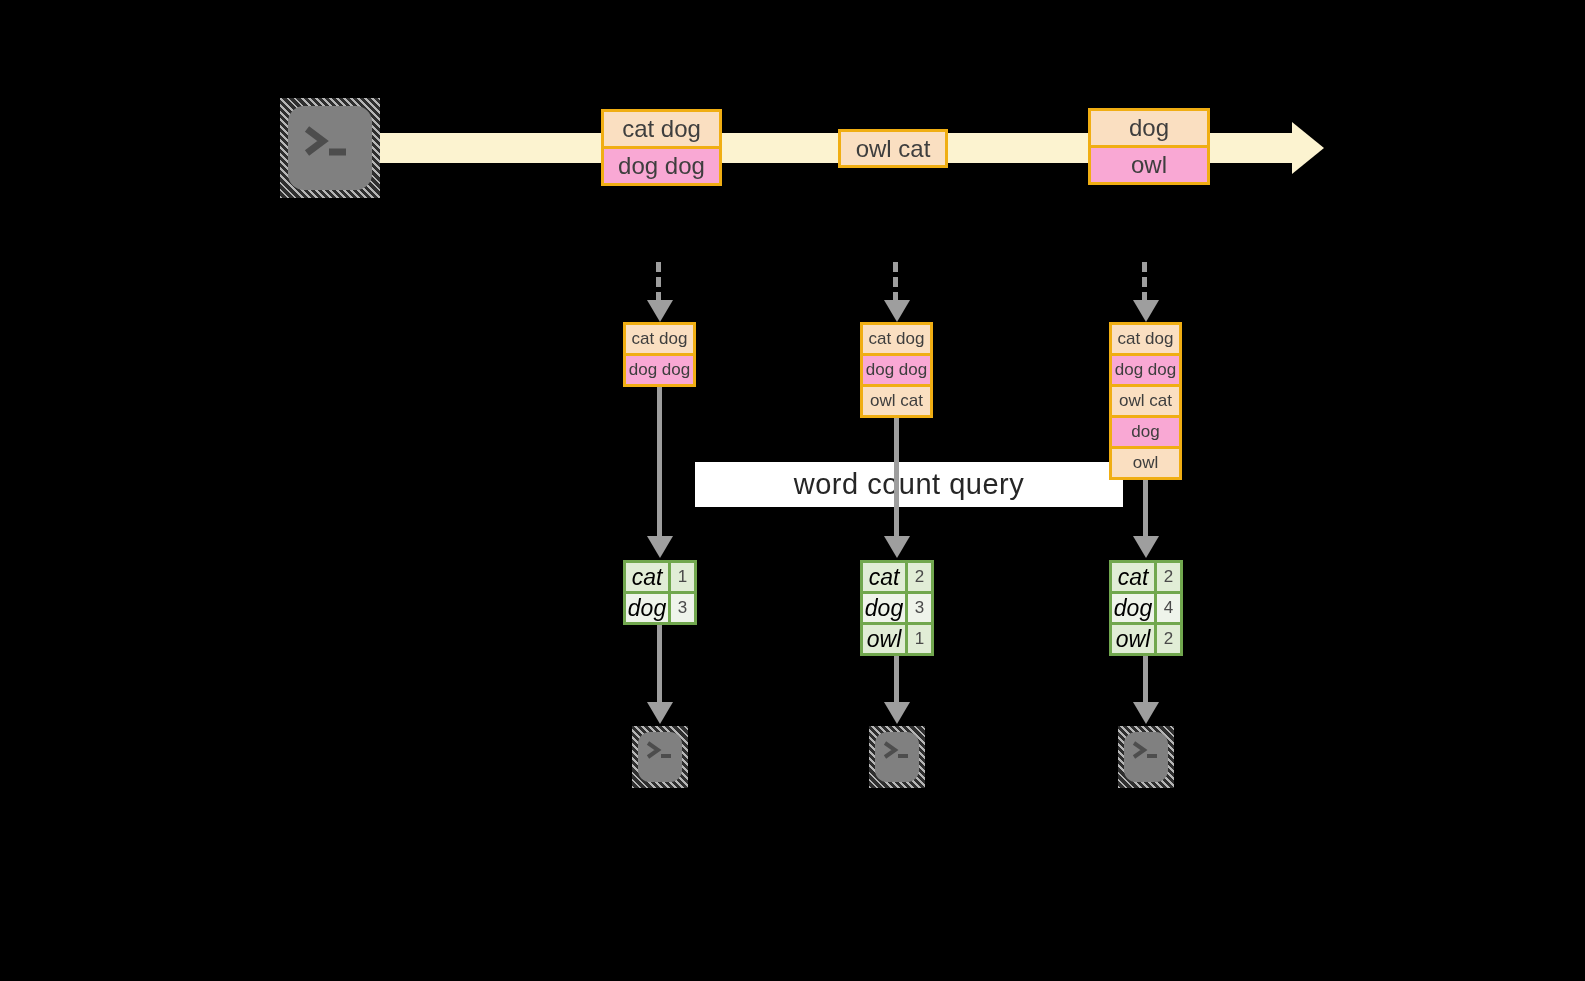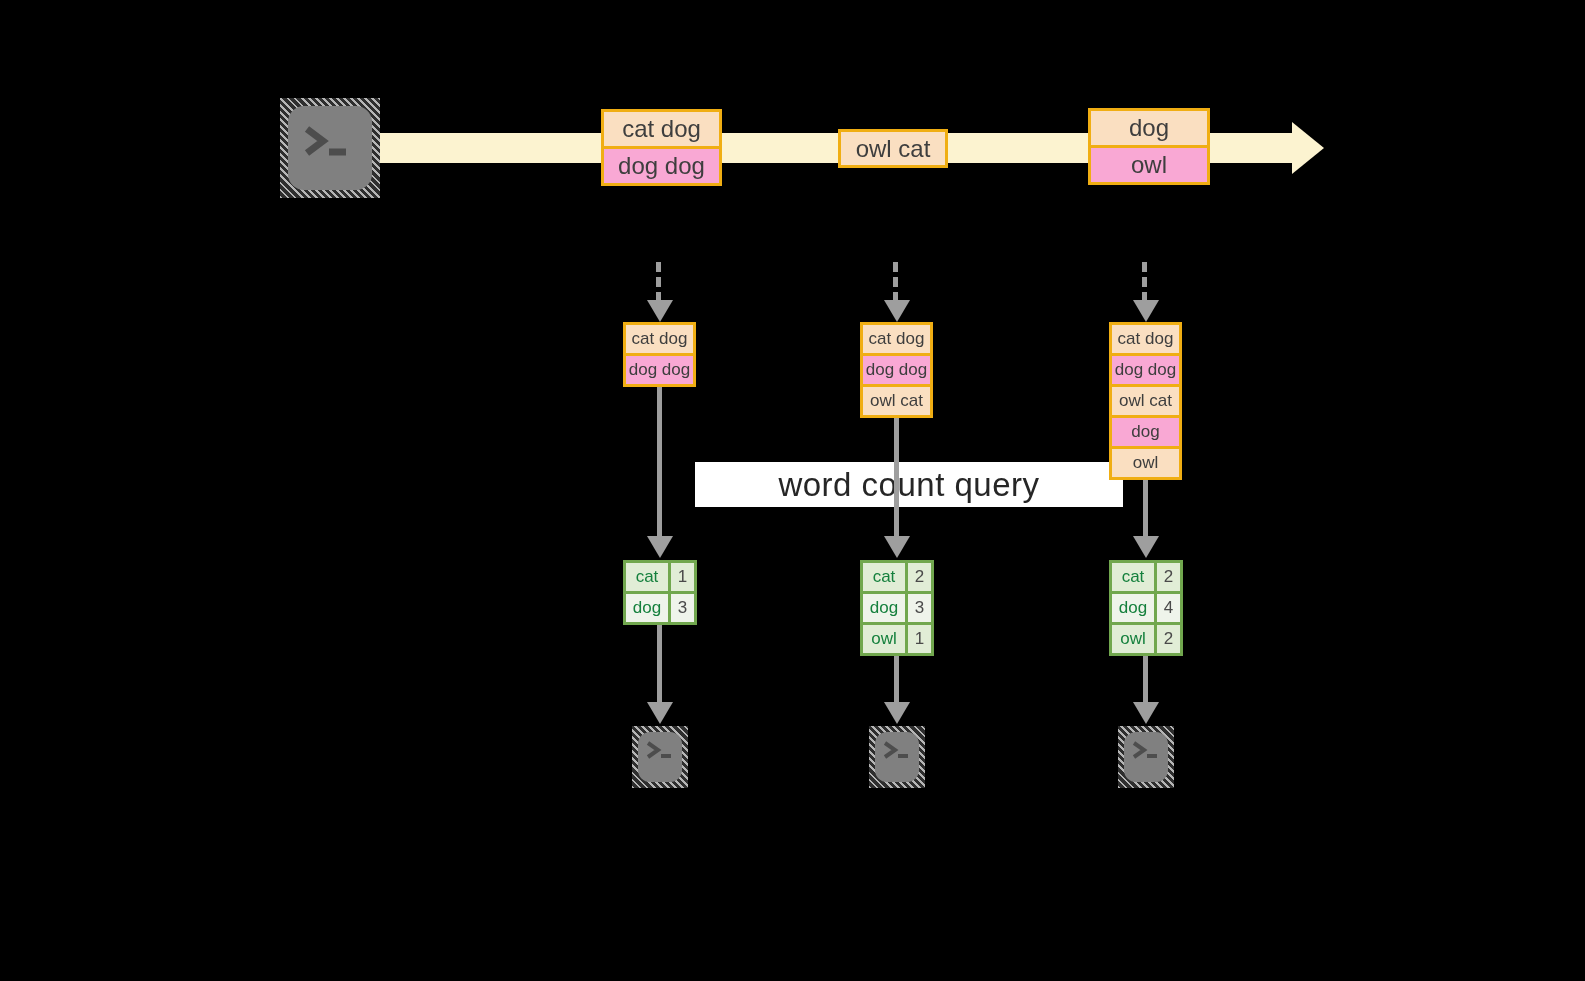--- a/index.html
+++ b/index.html
@@ -24,28 +24,28 @@
 
   
   .dashline{position:absolute;width:0;border-left:5px dashed #9e9e9e;z-index:2;}
   .vline{position:absolute;width:5px;background:#9e9e9e;z-index:2;}
   .ahead{position:absolute;width:0;height:0;z-index:2;
     border-left:13px solid transparent;border-right:13px solid transparent;border-top:22px solid #9e9e9e;}
 
   
   .query-band{position:absolute;left:695px;top:462px;width:428px;height:45px;background:#ffffff;z-index:1;
     display:flex;align-items:center;justify-content:center;}
-  .query-band span{font-size:33px;color:#262626;letter-spacing:.5px;}
+  .query-band span{font-size:29px;color:#262626;letter-spacing:.5px;}
 
   
   .gtable{position:absolute;border:3px solid #71a74e;z-index:3;box-sizing:border-box;}
   .grow{display:flex;}
   .grow + .grow{border-top:3px solid #71a74e;}
   .gword{width:42px;height:28px;border-right:3px solid #71a74e;display:flex;align-items:center;justify-content:center;
-    font-size:17px;color:#15803d;}
+    font-size:23px;color:#000000;font-style:italic;}
   .gnum{width:23px;height:28px;display:flex;align-items:center;justify-content:center;font-size:17px;color:#4a4a4a;}
   .g-a{background:#e1edd6;}
   .g-b{background:#eff4eb;}
 
   
   .term{position:absolute;z-index:3;
     background:repeating-linear-gradient(45deg,#b5b5b5 0 2px,#2e2e2e 2px 5px);}
   .term-inner{position:absolute;background:#808080;}
   .term-lg{left:280px;top:98px;width:100px;height:100px;}
   .term-lg .term-inner{inset:8px;border-radius:16px;}

